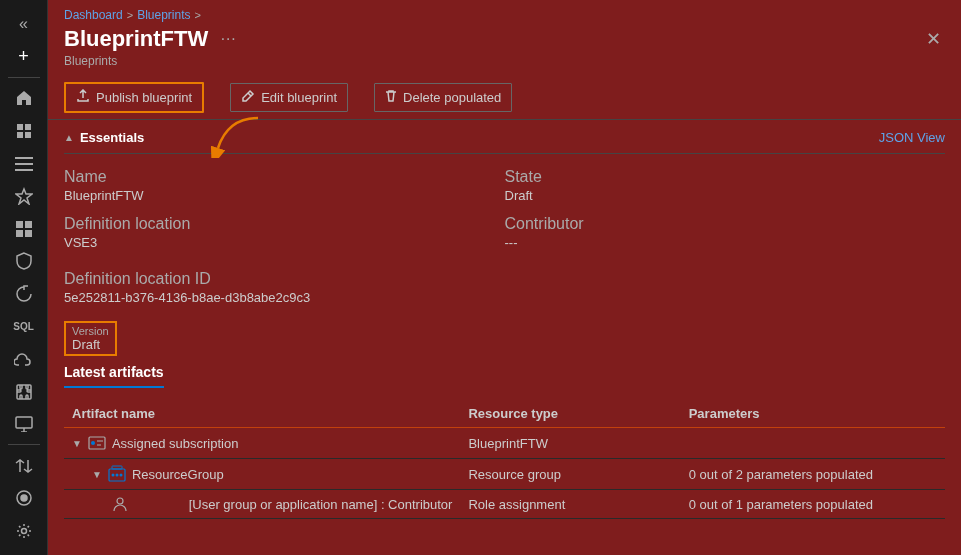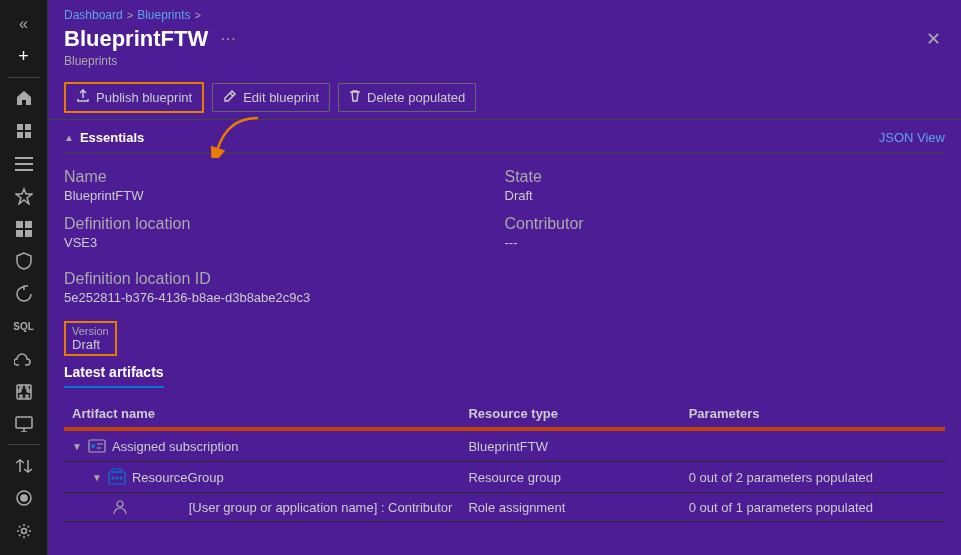--- a/index.html
+++ b/index.html
@@ -41,21 +41,21 @@
       height: 1px;
       background: #444;
       margin: 4px 0;
     }
 
     
     .main {
       flex: 1;
       display: flex;
       flex-direction: column;
-      background: #4c1d95;
+      background: #7f1d1d;
       overflow: hidden;
     }
 
     
     .breadcrumb {
       padding: 8px 16px 4px 16px;
       font-size: 12px;
       color: #5ea3e8;
       display: flex;
       align-items: center;
@@ -105,21 +105,21 @@
       cursor: pointer;
       padding: 4px;
       line-height: 1;
     }
 
     
     .toolbar {
       padding: 6px 16px;
       display: flex;
       align-items: center;
-      gap: 8px;
+      gap: 26px;
       border-bottom: 1px solid #444;
       position: relative;
     }
     .toolbar-btn {
       display: flex;
       align-items: center;
       gap: 6px;
       padding: 5px 10px;
       border: 1px solid #666;
       background: transparent;
@@ -233,21 +233,21 @@
     .artifacts-table {
       width: 100%;
       border-collapse: collapse;
     }
     .artifacts-table th {
       text-align: left;
       font-weight: 600;
       color: #cccccc;
       padding: 6px 8px;
       font-size: 13px;
-      border-bottom: 4px solid #c2410c;
+      border-bottom: 1px solid #c2410c;
     }
     .artifacts-table td {
       padding: 6px 8px;
       color: #cccccc;
       font-size: 13px;
       border-bottom: 1px solid #2a2a2a;
       vertical-align: middle;
     }
     .artifact-name-cell {
       display: flex;

